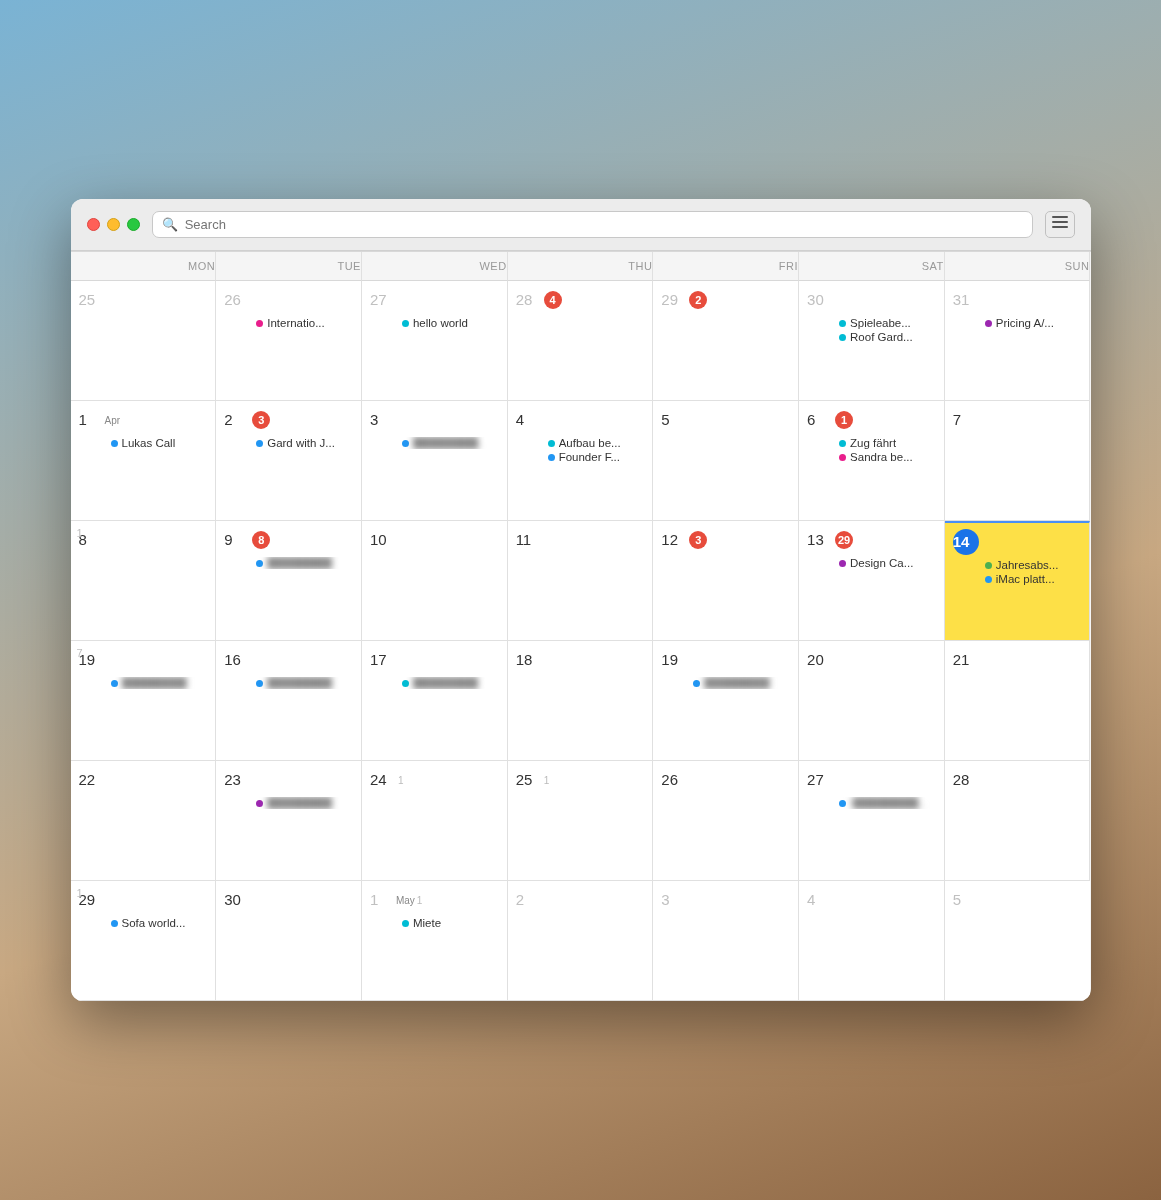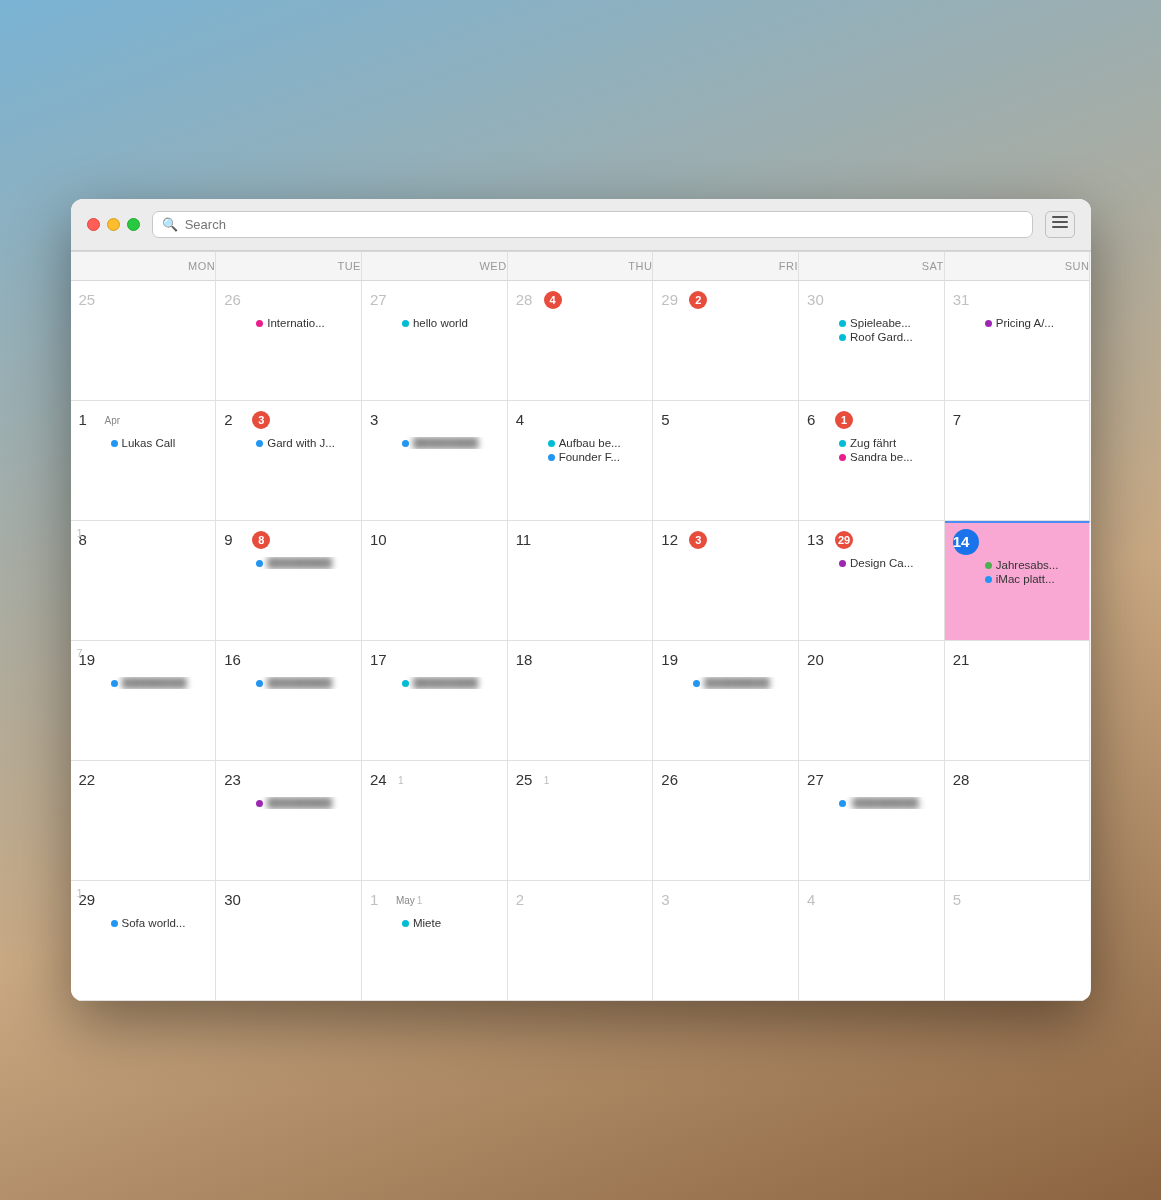--- a/index.html
+++ b/index.html
@@ -148,21 +148,21 @@
       border-bottom: 1px solid #e0e0e0;
       min-height: 120px;
       padding: 6px 8px;
       background: #fff;
       position: relative;
       vertical-align: top;
     }
 
     .day-cell:last-child { border-right: none; }
     .day-cell.other-month .day-num { color: #c0c0c0; }
-    .day-cell.today-highlight { background: #f9a8d4; border-top: 2px solid #4a8ef5; }
+    .day-cell.today-highlight { background: #fde047; border-top: 2px solid #4a8ef5; }
 
     .day-num {
       font-size: 15px;
       color: #333;
       font-weight: 400;
       display: inline-block;
       width: 26px;
       height: 26px;
       line-height: 26px;
       border-radius: 50%;

